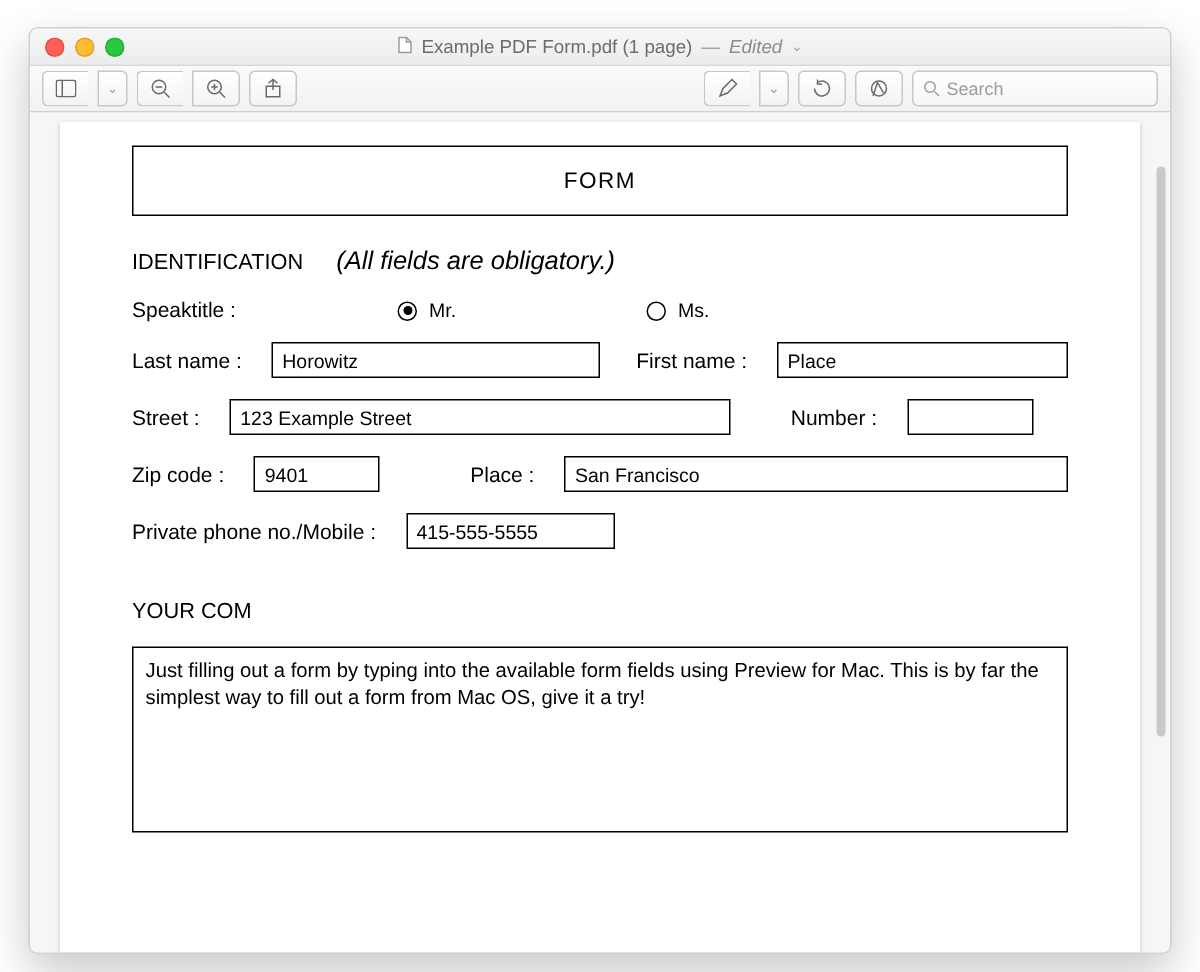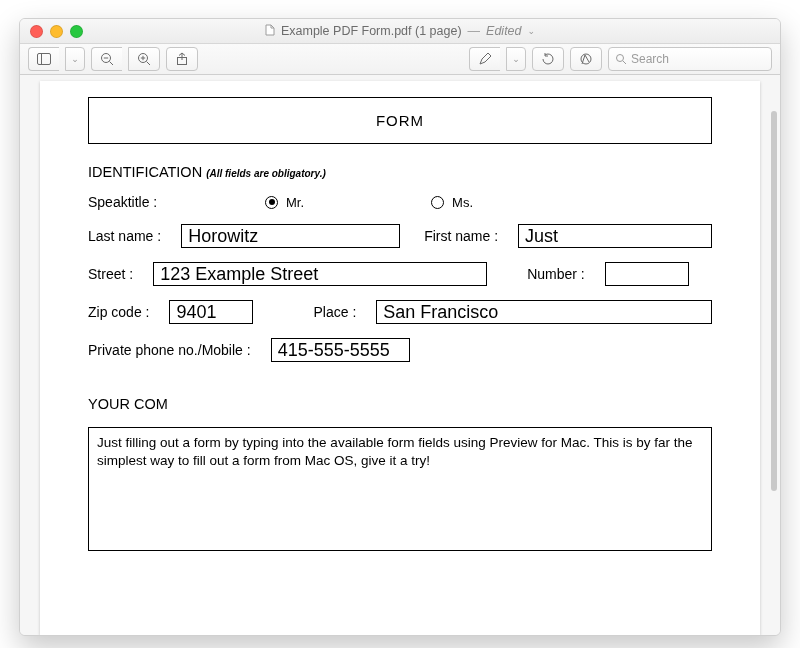--- a/index.html
+++ b/index.html
@@ -97,33 +97,33 @@
   }
 
   .form-title {
     border:1px solid #000;
     text-align:center;
     padding: 14px 0;
     font-size:15px; letter-spacing:1px;
     font-family: Arial, sans-serif;
   }
   .section-label { font-size:14.5px; margin-top:20px; font-weight:500; font-family: Arial, sans-serif;}
-  .section-label .ital { font-style:italic; font-weight:bold; font-size:10px; }
+  .section-label .ital { font-style:italic; font-weight:normal; font-size:17px;margin-left:18px; }
 
   .row { display:flex; align-items:center; margin-top:14px; gap:20px; font-family: Arial, sans-serif;}
   .row .lbl { font-size:14px; }
   .row .fieldbox {
     border:1px solid #000;
     height:22px;
     display:flex; align-items:center;
     padding:0 6px;
-    font-size:18px;
-  }
-
-  .radio-group { display:flex; align-items:center; gap:8px;padding-left:37px; }
+    font-size:13px;
+  }
+
+  .radio-group { display:flex; align-items:flex-end; gap:8px;padding-left:37px; }
   .radio-o { width:11px; height:11px; border:1.5px solid #000; border-radius:50%; display:inline-flex; align-items:center; justify-content:center; }
   .radio-o.checked::after { content:""; width:6px; height:6px; background:#000; border-radius:50%; display:block; }
 
   .comments-box {
     border:1px solid #000;
     height:110px;
     padding:6px 8px;
     font-size:13.5px;
     line-height:1.3;
     font-family: Arial, sans-serif;
@@ -247,21 +247,21 @@
         </div>
       </div>
 
       <div class="row">
         <span class="lbl">Last name :</span>
         <div class="fieldbox" style="width:205px;">
           <span>Horowitz</span>
         </div>
         <span class="lbl" style="margin-left:4px;">First name :</span>
         <div class="fieldbox" style="flex:1;">
-          <span>Just</span>
+          <span>Place</span>
         </div>
       </div>
 
       <div class="row">
         <span class="lbl">Street :</span>
         <div class="fieldbox" style="width:320px;">
           <span>123 Example Street</span>
         </div>
         <span class="lbl" style="margin-left:20px;">Number :</span>
         <div class="fieldbox" style="width:70px;">

